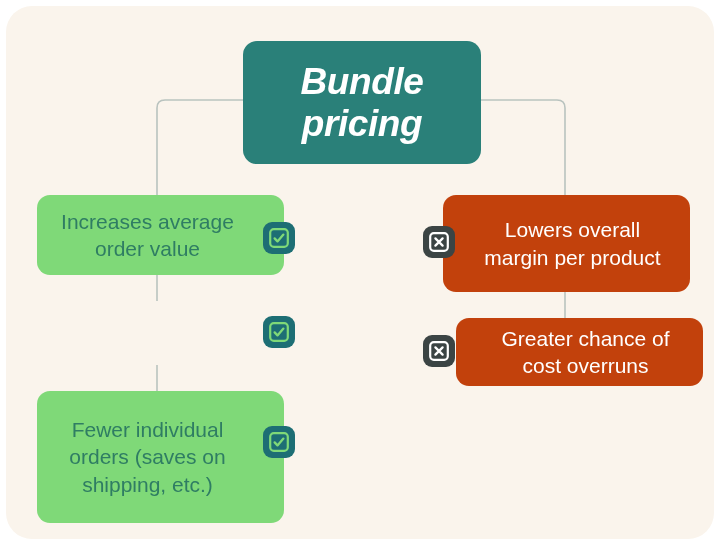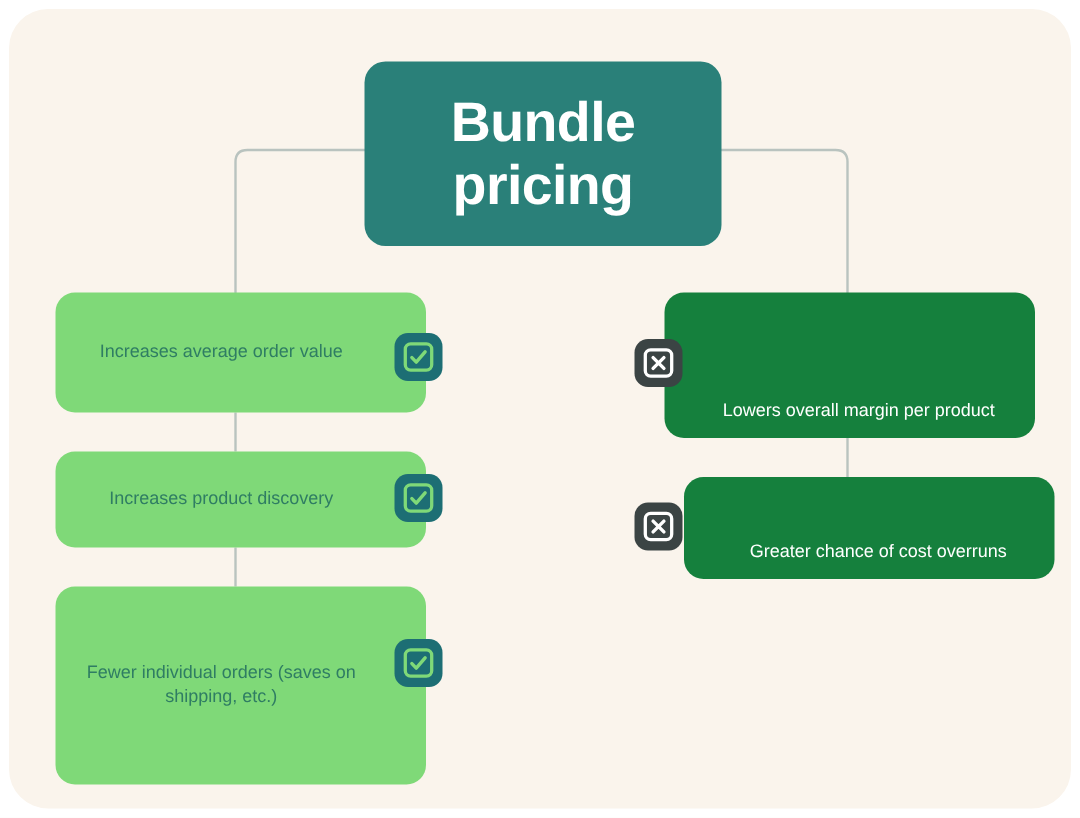--- a/index.html
+++ b/index.html
@@ -48,20 +48,21 @@
     top: 41px;
     width: 238px;
     height: 123px;
     background: #2a8079;
     border-radius: 14px;
     display: flex;
     align-items: center;
     justify-content: center;
     box-sizing: border-box;
     padding: 20px 14px;
+    font-style: italic;
   }
   .header-title {
     color: #ffffff;
     font-size: 37px;
     font-weight: bold;
     line-height: 1.12;
     text-align: center;
     letter-spacing: -0.4px;
   }
 
@@ -70,35 +71,34 @@
     position: absolute;
     box-sizing: border-box;
     border-radius: 13px;
     display: flex;
     align-items: center;
     justify-content: center;
     text-align: center;
   }
   .node-label {
     line-height: 1.30;
-    font-size: 12px;
+    font-size: 21px;
   }
 
   .node.pro {
     background: #7fd978;
     padding: 10px 46px 10px 20px;
   }
   .node.pro .node-label {
     color: #2f7d63;
   }
 
   .node.con {
-    background: #15803d;
+    background: #c2410c;
     padding: 10px 22px 10px 34px;
-    align-items: flex-end;
   }
   .node.con .node-label {
     color: #ffffff;
   }
 
   
   .badge {
     position: absolute;
     width: 32px;
     height: 32px;
@@ -149,23 +149,20 @@
   </svg>
 
   <div class="header-node">
     <div class="header-title">Bundle pricing</div>
   </div>
 
   <div class="node pro n-pro-1">
     <span class="node-label">Increases average order value</span>
   </div>
 
-  <div class="node pro n-pro-2">
-    <span class="node-label">Increases product discovery</span>
-  </div>
 
   <div class="node pro n-pro-3">
     <span class="node-label">Fewer individual orders (saves on shipping, etc.)</span>
   </div>
 
   <div class="node con n-con-1">
     <span class="node-label">Lowers overall margin per product</span>
   </div>
 
   <div class="node con n-con-2">

